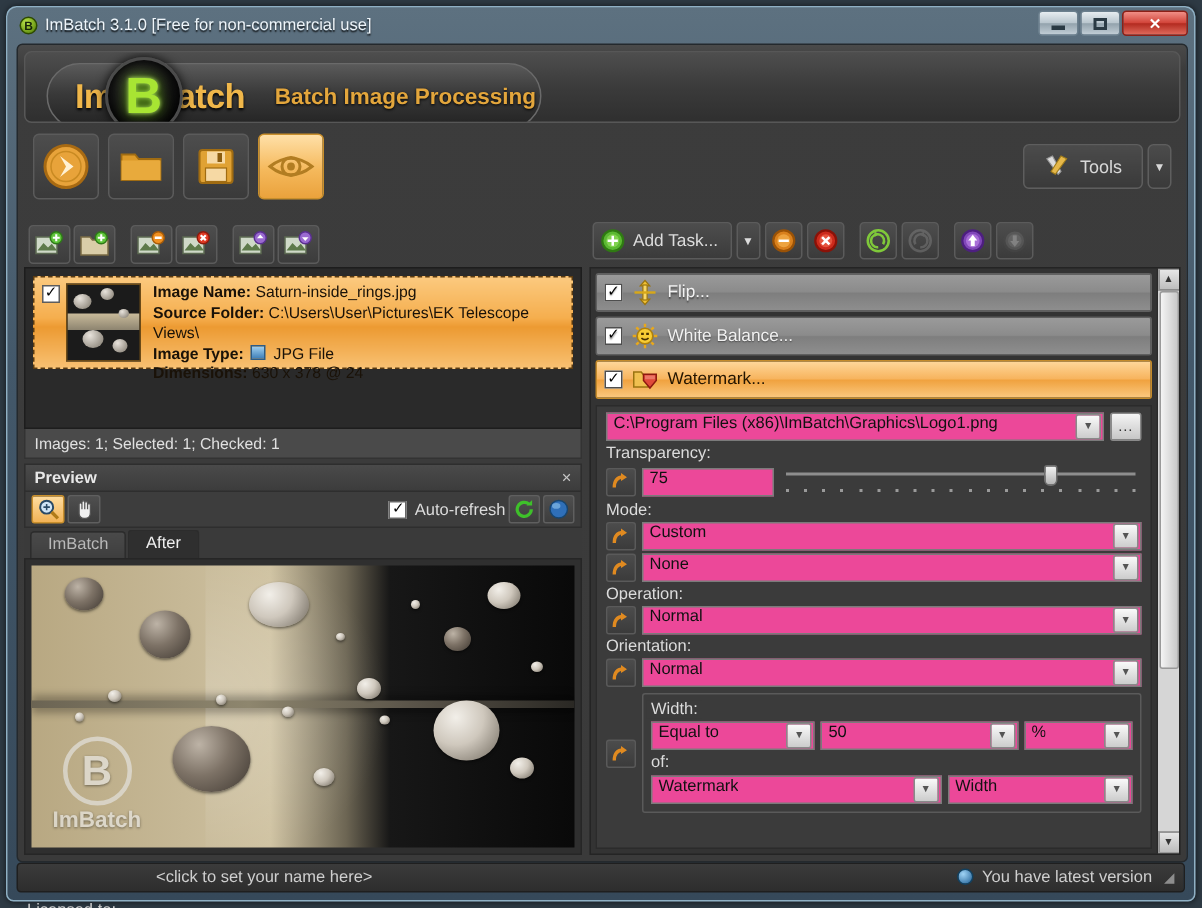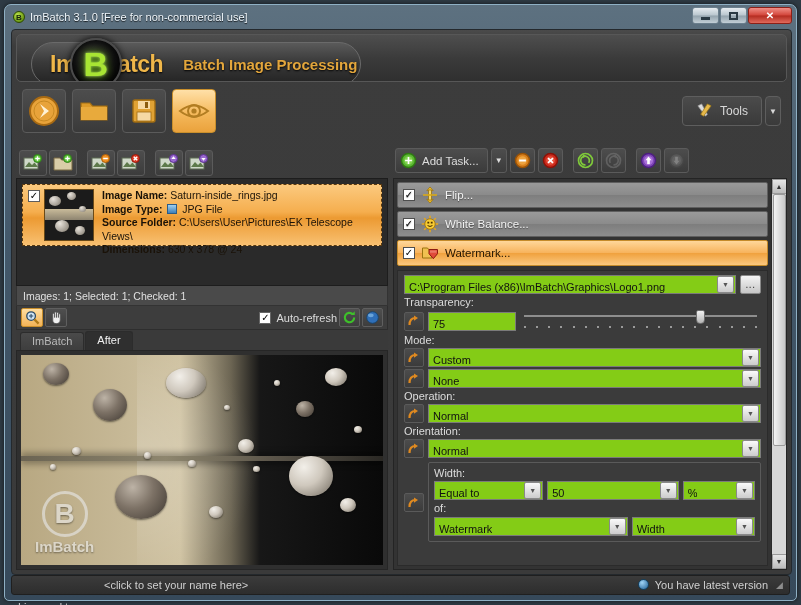--- a/index.html
+++ b/index.html
@@ -347,22 +347,22 @@
   }
   .lbl { font-size: 11px; color: #dcdcdc; margin: 2px 0 2px; }
   .row { display: flex; align-items: center; gap: 4px; margin-bottom: 2px; }
   .reset {
     width: 20px; height: 19px; flex: none;
     border: 1px solid #5a5a5a; border-radius: 2px;
     background: linear-gradient(180deg,#4c4c4c,#3b3b3b);
     display: flex; align-items: center; justify-content: center;
   }
   .field {
-    flex: 1; height: 19px; background: #84cc16; border: 1px solid #7b7b7b;
-    display: flex; align-items: flex-end;
+    flex: 1; height: 19px; background: #ec4899; border: 1px solid #7b7b7b;
+    display: flex; align-items: flex-start;
     font-size: 11px; color: #111; padding-left: 4px; min-width: 0;
   }
   .field span { overflow: hidden; white-space: nowrap; text-overflow: ellipsis; }
   .drop {
     width: 17px; height: 17px; margin-left: auto; margin-right: 1px; flex: none;
     border: 1px solid #898989; border-radius: 2px;
     background: linear-gradient(180deg,#fafafa,#ccc);
     display: flex; align-items: center; justify-content: center;
     font-size: 7px; color: #555;
   }
@@ -579,33 +579,37 @@
               <div class="tband"></div>
               <div class="trock" style="left:4px;top:6px;width:12px;height:10px"></div>
               <div class="trock" style="left:22px;top:2px;width:9px;height:8px"></div>
               <div class="trock" style="left:10px;top:30px;width:14px;height:12px"></div>
               <div class="trock" style="left:30px;top:36px;width:10px;height:9px"></div>
               <div class="trock" style="left:34px;top:16px;width:7px;height:6px"></div>
             </div>
             <div class="img-meta">
               <div><b>Image Name:</b>
                 <span>Saturn-inside_rings.jpg</span></div>
+              <div><b>Source Folder:</b>
+                <span>C:\Users\User\Pictures\EK Telescope Views\</span></div>
               <div><b>Image Type:</b>
                 <span class="jpgicon"></span>
                 <span>JPG File</span></div>
-              <div><b>Source Folder:</b>
-                <span>C:\Users\User\Pictures\EK Telescope Views\</span></div>
               <div><b>Dimensions:</b>
                 <span>630 x 378 @ 24</span></div>
             </div>
           </div>
         </div>
 
         <div class="status-strip">Images: 1; Selected: 1; Checked: 1</div>
 
+        <div class="preview-head">
+          <span>Preview</span>
+          <span class="x">×</span>
+        </div>
 
         <div class="preview-tools">
           <div class="ptb on">
             <svg width="15" height="15" viewBox="0 0 16 16">
               <circle cx="6.5" cy="6.5" r="4.6" fill="#cfe4f5" stroke="#2a4a66" stroke-width="1.4"></circle>
               <path d="M10 10 L14.5 14.5" stroke="#b07a18" stroke-width="2.4"></path>
               <path d="M6.5 4.2 v4.6 M4.2 6.5 h4.6" stroke="#2a4a66" stroke-width="1.1"></path>
             </svg>
           </div>
           <div class="ptb">

